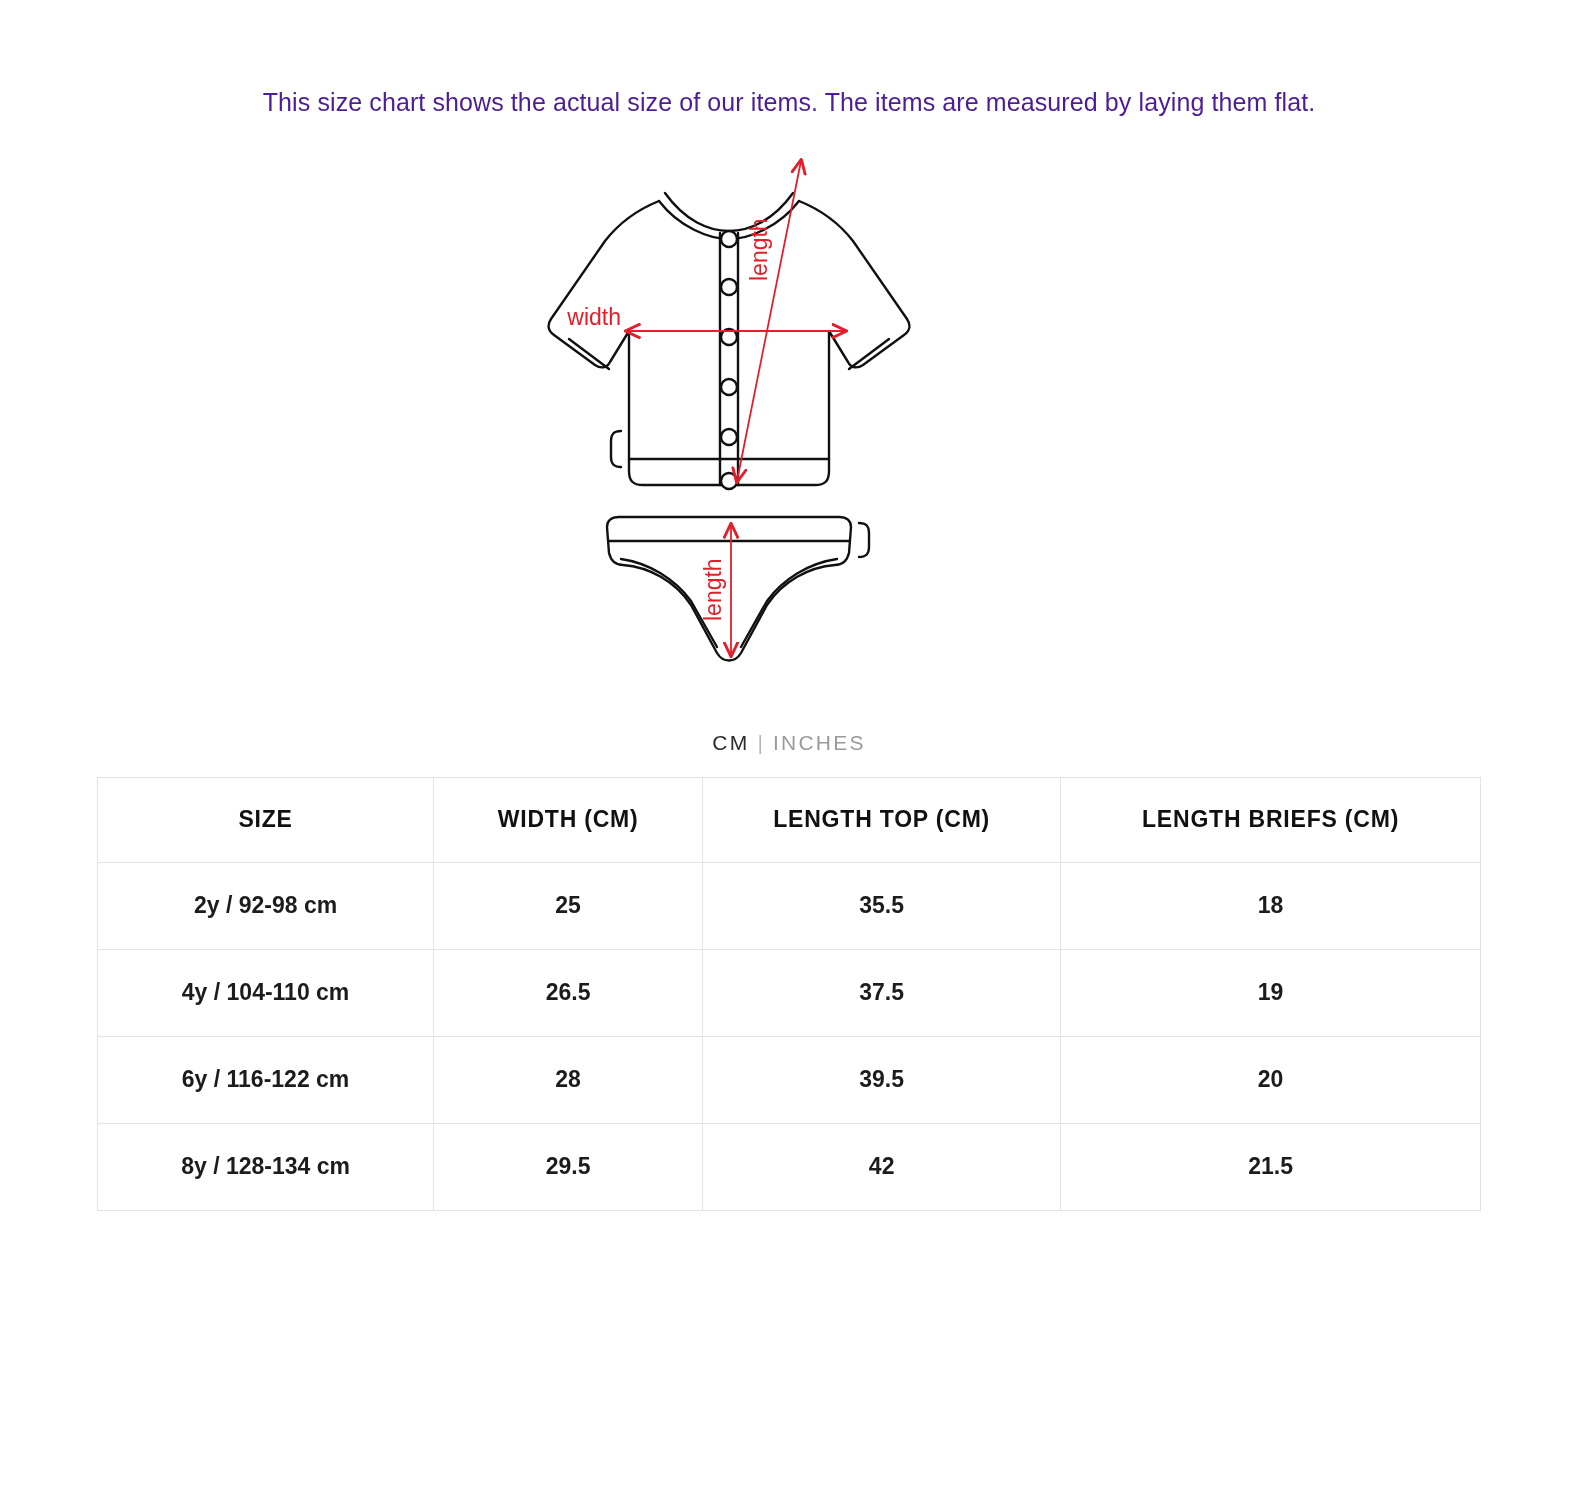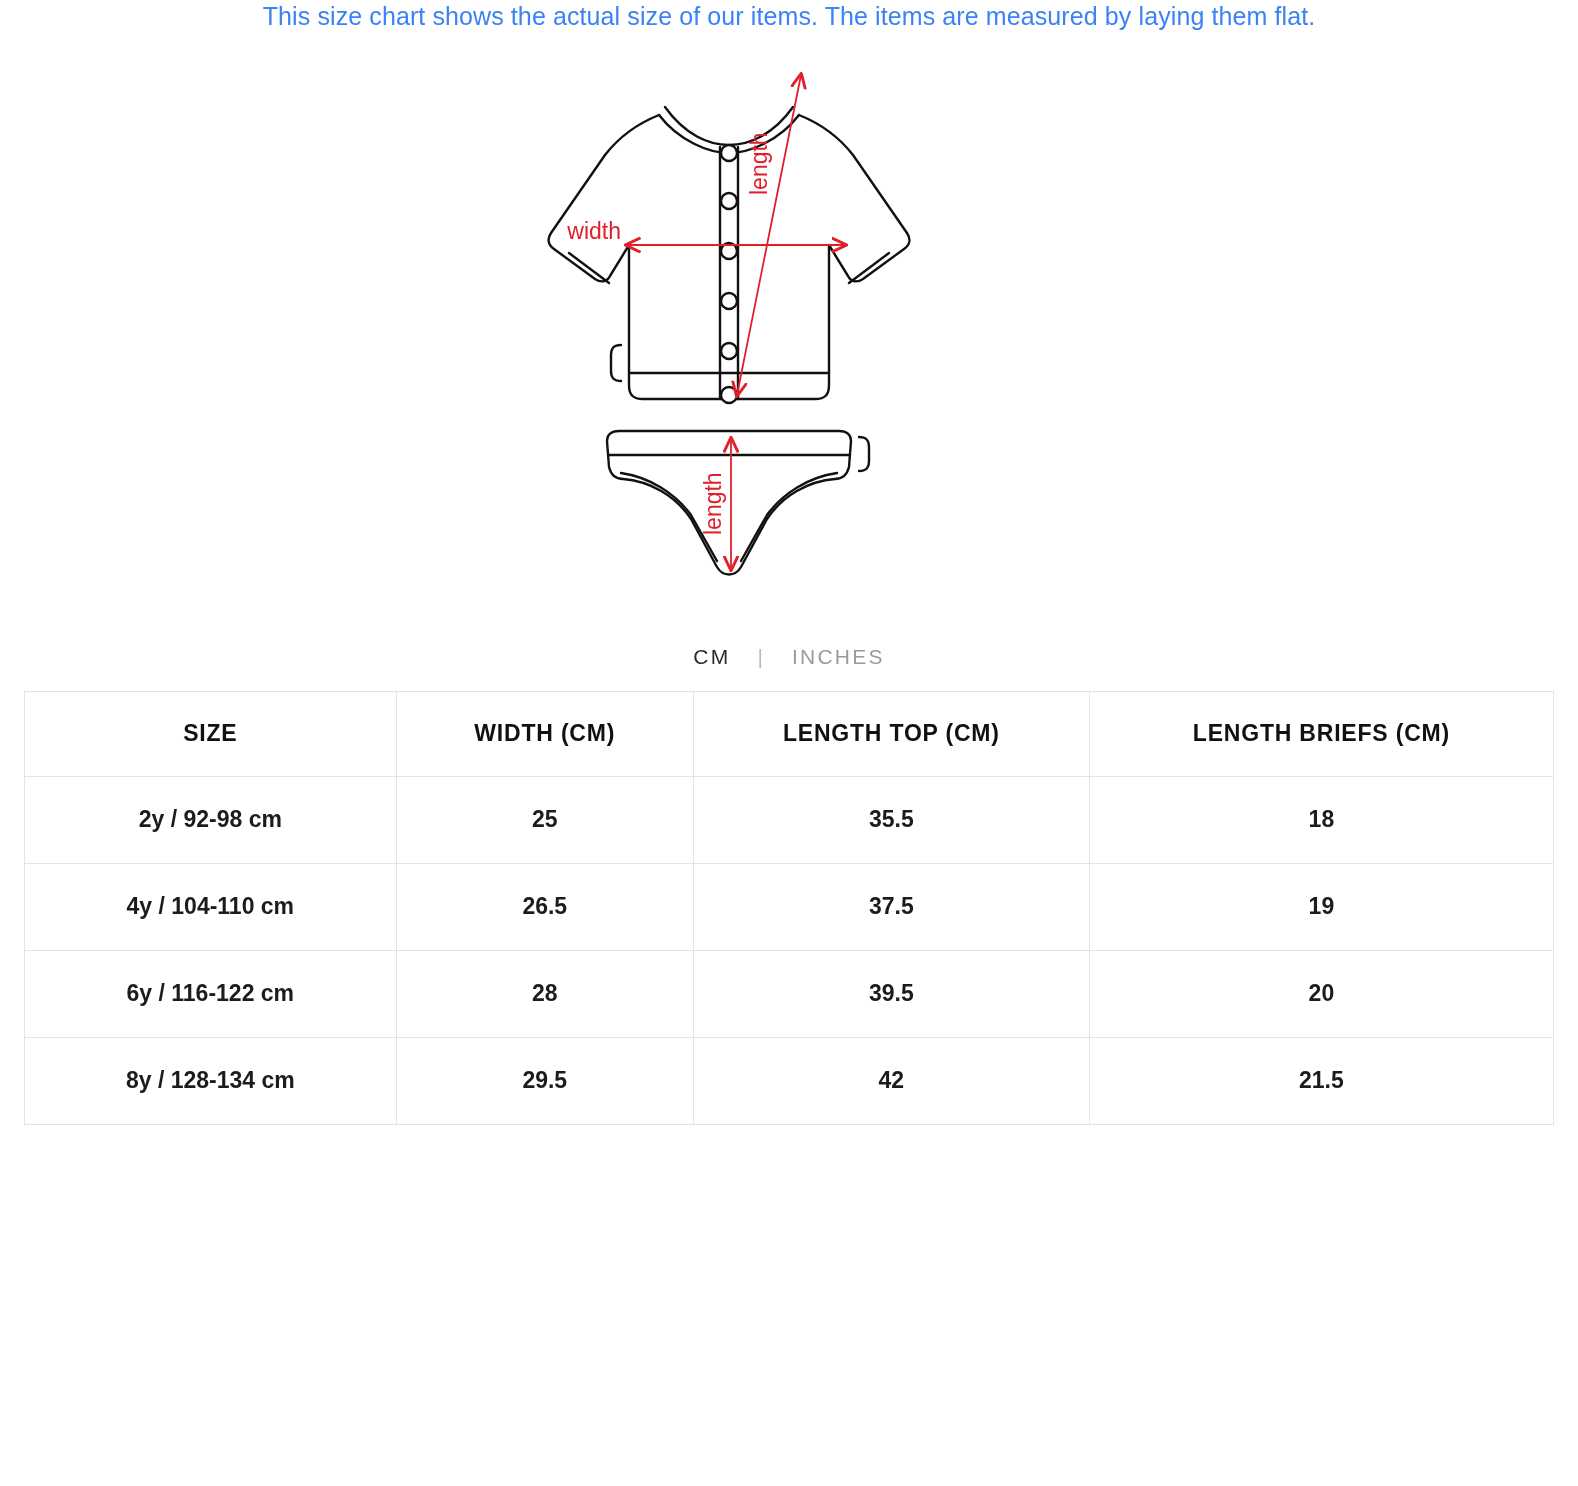--- a/index.html
+++ b/index.html
@@ -16,55 +16,56 @@
   }
   .page {
     width: 1578px;
     height: 1486px;
     position: relative;
     display: flex;
     flex-direction: column;
     align-items: center;
   }
   .intro {
+    margin-top: 86px;
     font-size: 25px;
     line-height: 1.3;
-    color: #3b82f6;
+    color: #4c1d95;
     text-align: center;
     letter-spacing: 0.1px;
   }
   .diagram-wrap {
     margin-top: 22px;
     width: 1578px;
     display: flex;
     justify-content: center;
   }
   .unit-toggle {
     margin-top: 10px;
     display: flex;
     align-items: center;
-    gap: 27px;
+    gap: 8px;
     font-size: 21px;
     letter-spacing: 2.2px;
   }
   .unit-active {
     color: #2b2b2b;
     cursor: pointer;
   }
   .unit-sep {
     color: #b9b9b9;
   }
   .unit-inactive {
     color: #9b9b9b;
     cursor: pointer;
   }
   table.size-table {
     margin-top: 22px;
     border-collapse: collapse;
-    width: 1530px;
+    width: 1384px;
     table-layout: fixed;
     padding-left: 46px;
   }
   table.size-table th,
   table.size-table td {
     border: 1px solid #e4e4e4;
     text-align: center;
     font-weight: bold;
   }
   table.size-table th {

